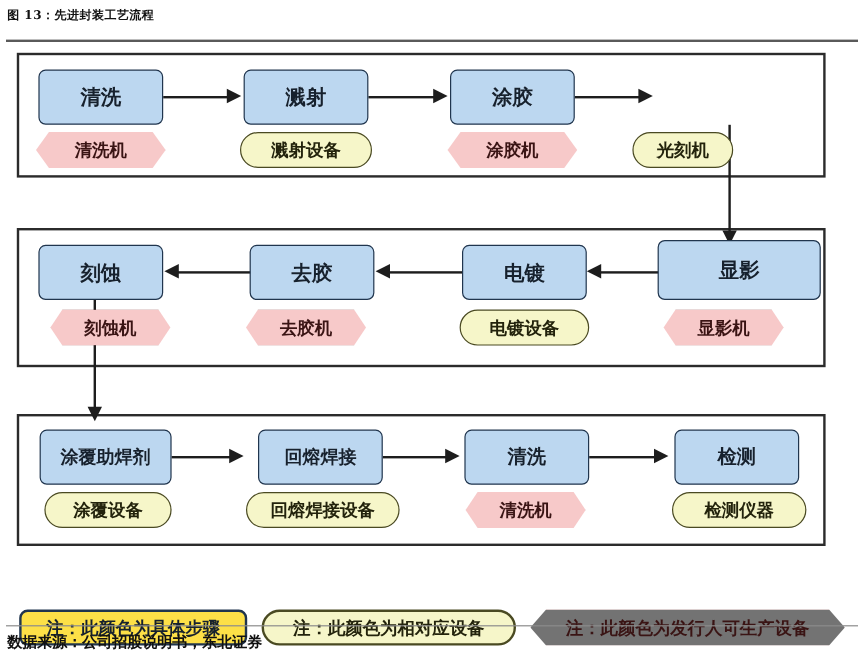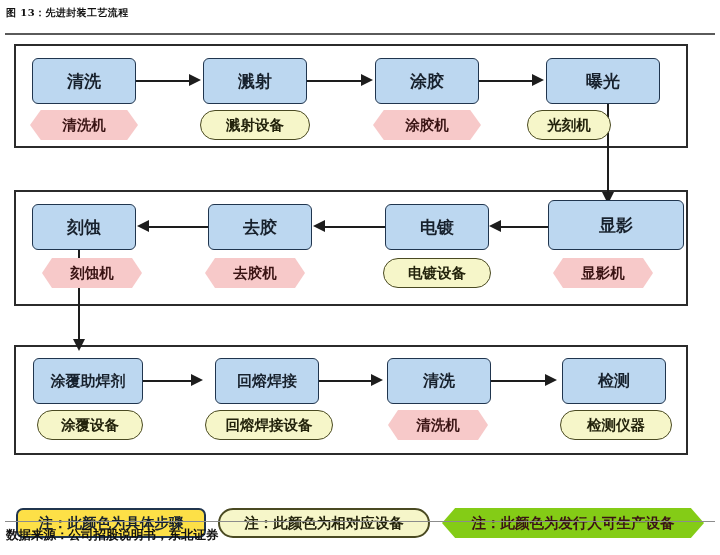--- a/index.html
+++ b/index.html
@@ -112,21 +112,21 @@
   }
   .legend-blue{
     background:#fde047;border:2px solid #20354e;border-radius:7px;
     color:#16212e;
   }
   .legend-yellow{
     background:#f6f6c9;border:2px solid #4a4a22;border-radius:999px;
     color:#23230c;
   }
   .legend-pink{
-    background:#84cc16;color:#3a1414;
+    background:#737373;color:#3a1414;
     clip-path:polygon(5% 0,95% 0,100% 50%,95% 100%,5% 100%,0 50%);
     -webkit-clip-path:polygon(5% 0,95% 0,100% 50%,95% 100%,5% 100%,0 50%);
     filter:drop-shadow(0.8px 0 0 #7b2f2f) drop-shadow(-0.8px 0 0 #7b2f2f)
            drop-shadow(0 0.8px 0 #7b2f2f) drop-shadow(0 -0.8px 0 #7b2f2f);
   }
 
   
   .wm{
     position:absolute;color:#e9eef3;font-size:26px;font-weight:bold;
     z-index:0;pointer-events:none;user-select:none;
@@ -147,23 +147,20 @@
   <div class="panel" style="left:14px;top:8px;width:674px;height:104px;"></div>
 
   <div class="step" style="left:32px;top:22px;width:104px;height:46px;font-size:17px;">
     <span>清洗</span>
   </div>
   <div class="step" style="left:203px;top:22px;width:104px;height:46px;font-size:17px;">
     <span>溅射</span>
   </div>
   <div class="step" style="left:375px;top:22px;width:104px;height:46px;font-size:17px;">
     <span>涂胶</span>
-  </div>
-  <div class="step" style="left:546px;top:22px;width:114px;height:46px;font-size:17px;">
-    <span>曝光</span>
   </div>
 
   <div class="conn h" style="left:136px;top:44px;width:55px;"></div>
   <div class="arrow right" style="left:189px;top:38px;"></div>
   <div class="conn h" style="left:307px;top:44px;width:56px;"></div>
   <div class="arrow right" style="left:361px;top:38px;"></div>
   <div class="conn h" style="left:479px;top:44px;width:55px;"></div>
   <div class="arrow right" style="left:532px;top:38px;"></div>
 
   <div class="tag-hex" style="left:30px;top:74px;width:108px;height:30px;font-size:14.5px;">

